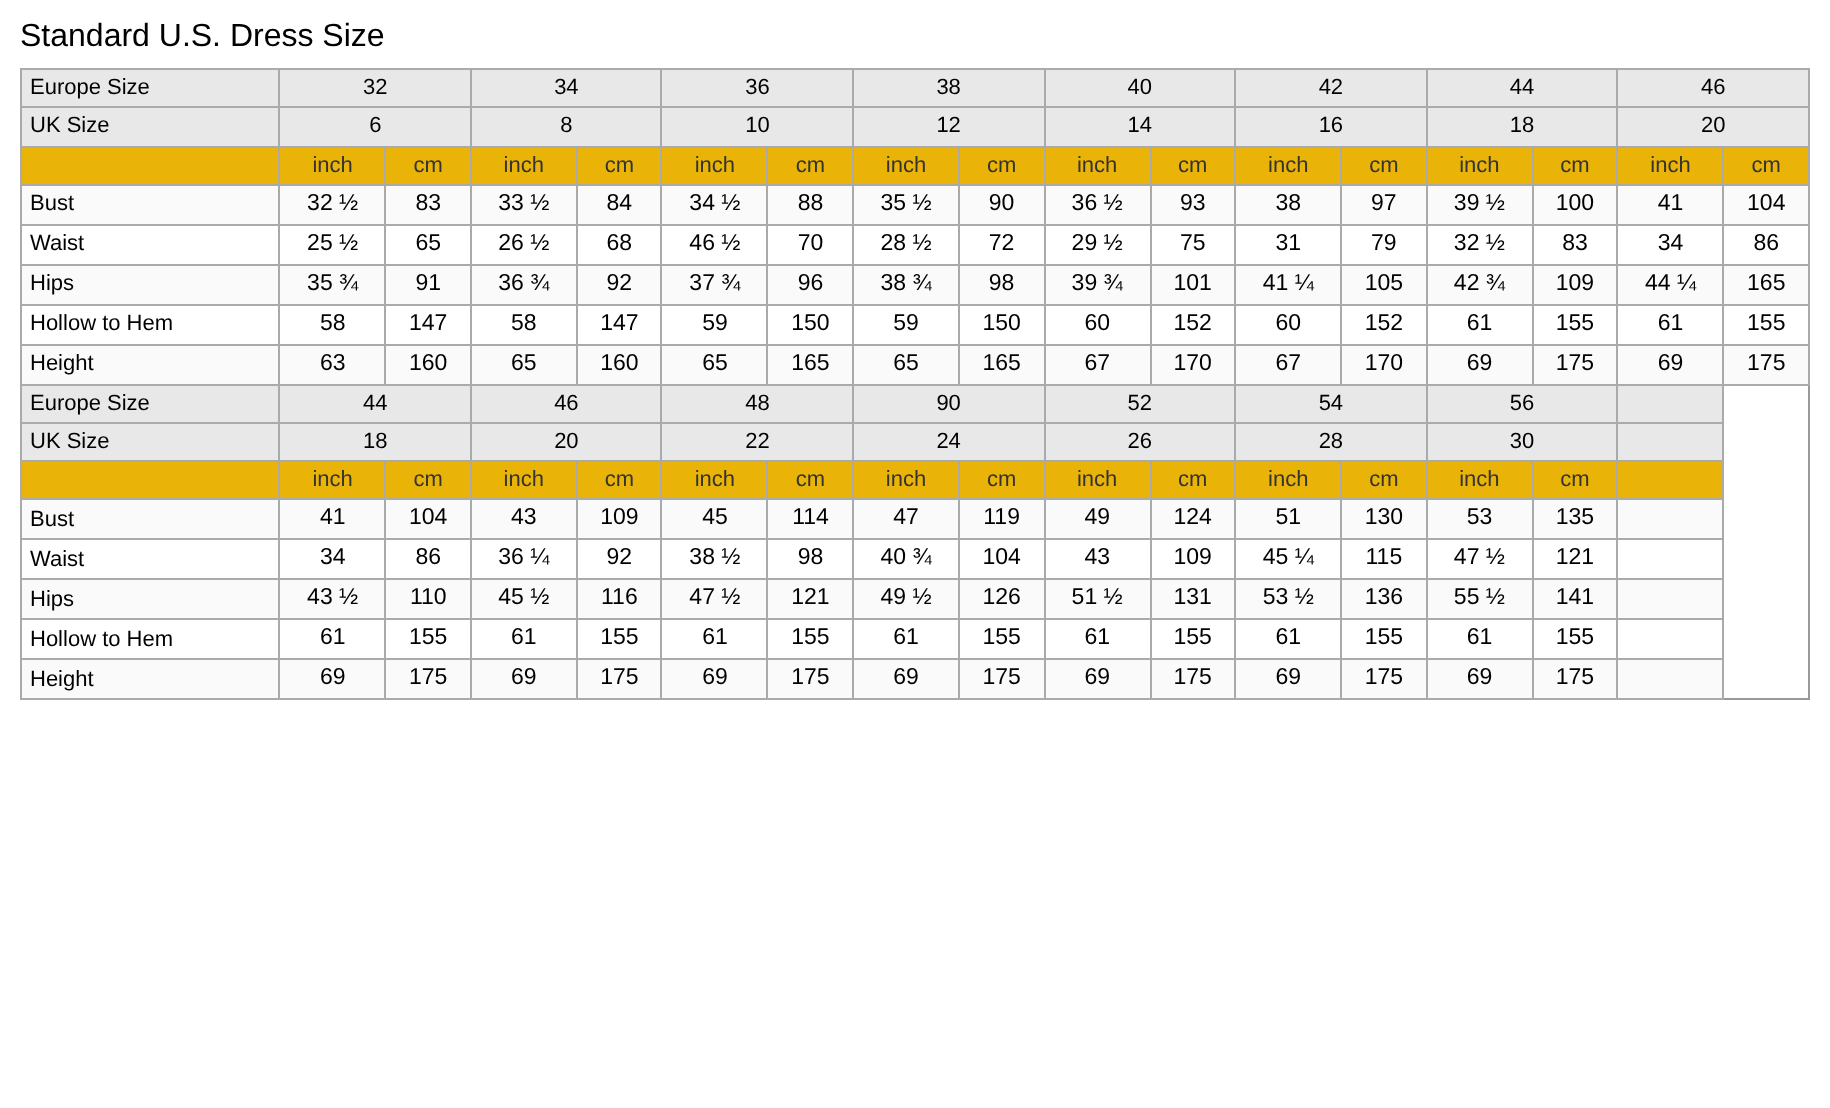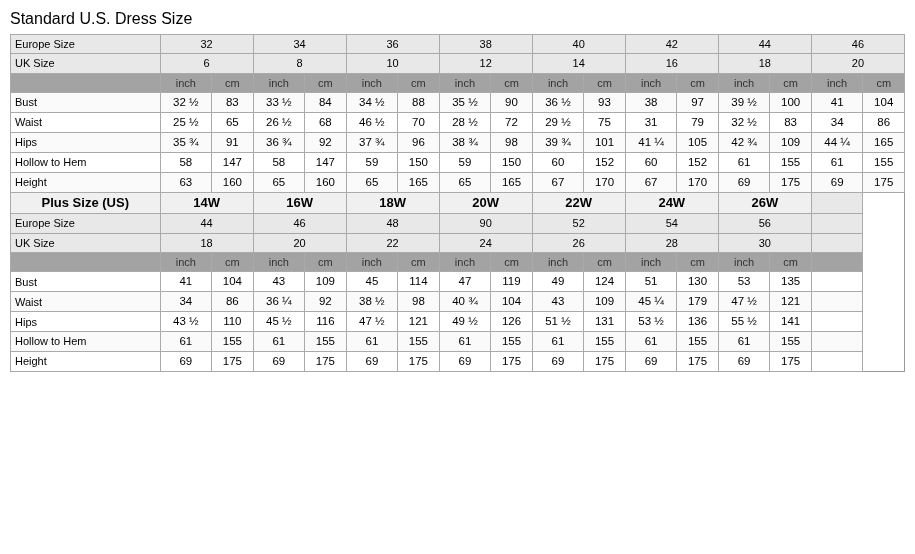--- a/index.html
+++ b/index.html
@@ -31,21 +31,21 @@
       text-align: left;
       padding-left: 4px;
       font-size: 11px;
       background: #f5f5f5;
     }
     .size-label-row td {
       background: #e8e8e8;
       font-size: 11px;
     }
     .unit-row td {
-      background: #a3a3a3;
+      background: #eab308;
       font-size: 11px;
       color: #333;
       margin-top: 28px;
     }
     .group-header td {
       font-size: 13px;
       font-weight: bold;
       background: #f0f0f0;
     }
     .data-row td {
@@ -203,31 +203,20 @@
       <td>67</td>
       <td>170</td>
       <td>67</td>
       <td>170</td>
       <td>69</td>
       <td>175</td>
       <td>69</td>
       <td>175</td>
     </tr>
 
-    <tr class="group-header">
-      <td>Plus Size (US)</td>
-      <td colspan="2">14W</td>
-      <td colspan="2">16W</td>
-      <td colspan="2">18W</td>
-      <td colspan="2">20W</td>
-      <td colspan="2">22W</td>
-      <td colspan="2">24W</td>
-      <td colspan="2">26W</td>
-      <td style="background:#e8e8e8;"></td>
-    </tr>
 
     <tr class="size-label-row">
       <td class="label-cell">Europe Size</td>
       <td colspan="2">44</td>
       <td colspan="2">46</td>
       <td colspan="2">48</td>
       <td colspan="2">90</td>
       <td colspan="2">52</td>
       <td colspan="2">54</td>
       <td colspan="2">56</td>
@@ -290,21 +279,21 @@
       <td>86</td>
       <td>36 ¼</td>
       <td>92</td>
       <td>38 ½</td>
       <td>98</td>
       <td>40 ¾</td>
       <td>104</td>
       <td>43</td>
       <td>109</td>
       <td>45 ¼</td>
-      <td>179</td>
+      <td>115</td>
       <td>47 ½</td>
       <td>121</td>
       <td></td>
     </tr>
 
     <tr class="data-row">
       <td class="label-cell">Hips</td>
       <td>43 ½</td>
       <td>110</td>
       <td>45 ½</td>

